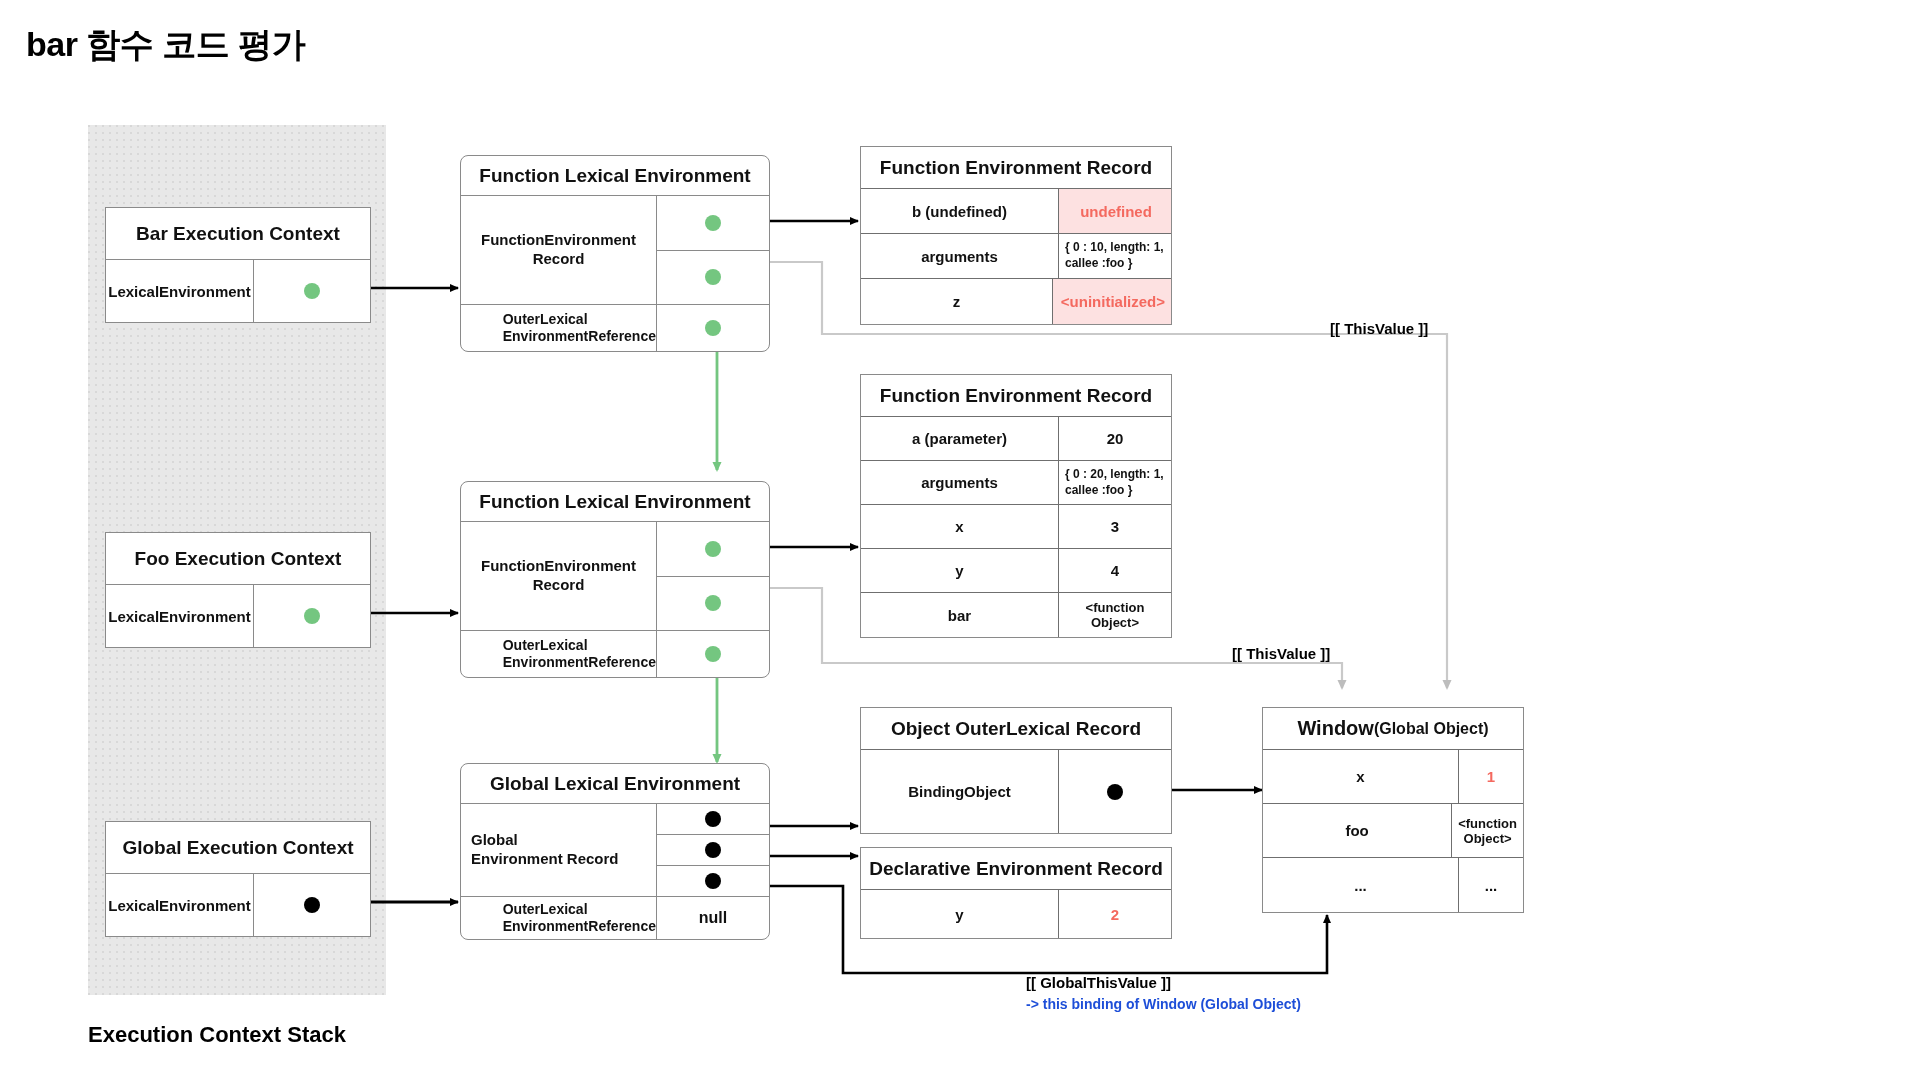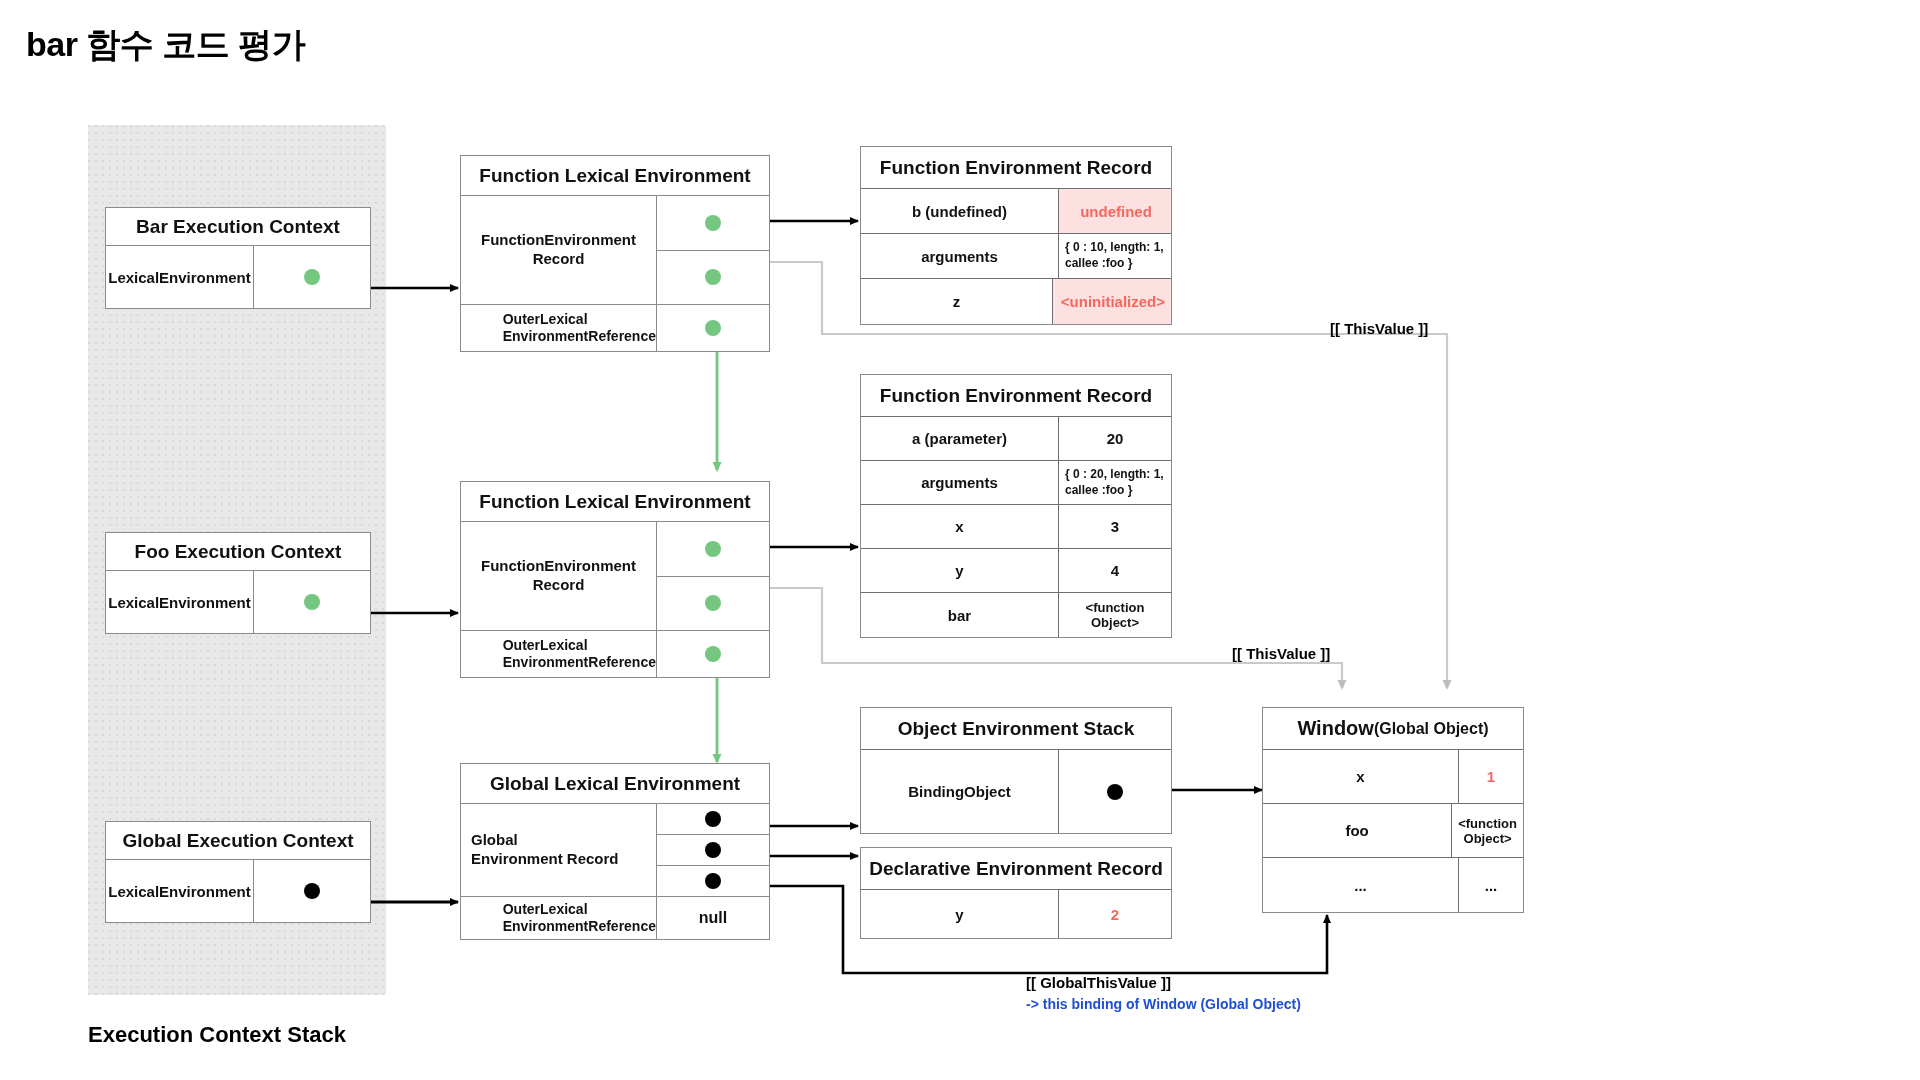--- a/index.html
+++ b/index.html
@@ -74,37 +74,37 @@
     justify-content: center;
     box-sizing: border-box;
     text-align: center;
     font-weight: bold;
     padding: 2px 4px;
   }
 
   
   .ec-card { width: 266px; }
   .ec-card .box-title {
-    height: 38px;
+    height: 52px;
     font-size: 19px;
   }
   .ec-card .ec-row { height: 62px; }
   .ec-card .ec-label {
     width: 148px;
     border-right: 1px solid #8a8a8a;
     font-size: 15px;
     font-weight: bold;
   }
   .ec-card .ec-ptr {
     flex: 1;
     position: relative;
   }
 
   
-  .lex-box { width: 310px; }
+  .lex-box { width: 310px; border-radius: 8px; }
   .lex-box .box-title {
     height: 40px;
     font-size: 19px;
   }
   .lex-left {
     width: 196px;
     border-right: 1px solid #8a8a8a;
     font-size: 15px;
     font-weight: bold;
     line-height: 1.25;
@@ -420,21 +420,21 @@
     <div class="rec-key">y</div>
     <div class="rec-val">4</div>
   </div>
   <div class="rec-row" style="height:44px;">
     <div class="rec-key">bar</div>
     <div class="rec-val" style="font-size:13px;">&lt;function Object&gt;</div>
   </div>
 </div>
 
 <div class="box rec-table" style="left:860px; top:707px;">
-  <div class="box-title">Object Environment Stack</div>
+  <div class="box-title">Object OuterLexical Record</div>
   <div class="rec-row" style="height:83px;">
     <div class="rec-key">BindingObject</div>
     <div class="rec-val">
       <span class="dot black"></span>
     </div>
   </div>
 </div>
 
 <div class="box rec-table" style="left:860px; top:847px;">
   <div class="box-title">Declarative Environment Record</div>

